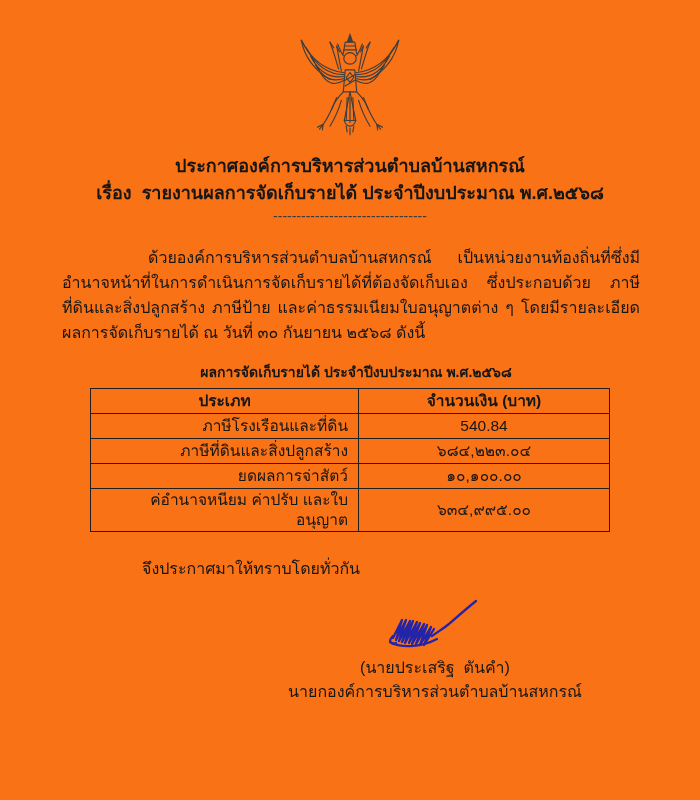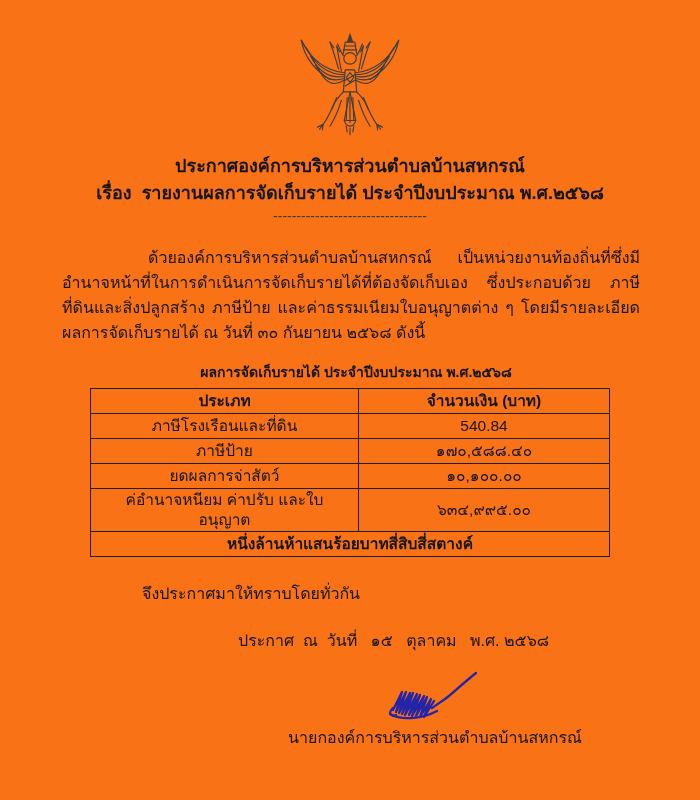--- a/index.html
+++ b/index.html
@@ -39,21 +39,21 @@
     border:1.6px solid #1f1f1f;
     font-size:15.5px;
     table-layout:fixed;
   }
   table.rev td{
     border:1px solid #1f1f1f;
     height:22px; padding:1px 10px;
     line-height:20px;
     overflow:hidden;
   }
-  td.col-cat{ width:247px; text-align:center; }
+  td.col-cat{ width:247px; text-align:right; }
   td.col-amt{ width:230px; text-align:center; }
   td.center{ text-align:center; }
   .closing{
     margin:26px 0 14px 142px; font-size:16px; line-height:22px;
   }
   .dateline{
     margin:25px 0 0 238px; font-size:16px; line-height:22px; white-space:pre;
   }
   .signblock{
     width:300px; margin:18px 0 0 285px; text-align:center;
@@ -123,45 +123,42 @@
     <tbody>
       <tr>
         <td class="col-cat center bold">ประเภท</td>
         <td class="col-amt bold">จำนวนเงิน (บาท)</td>
       </tr>
       <tr>
         <td class="col-cat">ภาษีโรงเรือนและที่ดิน</td>
         <td class="col-amt">540.84</td>
       </tr>
       <tr>
-        <td class="col-cat">ภาษีป้าย</td>
-        <td class="col-amt">๑๗๐,๕๘๘.๔๐</td>
+        <td class="col-cat">ภาษีที่ดินและสิ่งปลูกสร้าง</td>
+        <td class="col-amt">๖๘๔,๒๒๓.๐๔</td>
       </tr>
       <tr>
         <td class="col-cat">ยดผลการจ่าสัตว์</td>
         <td class="col-amt">๑๐,๑๐๐.๐๐</td>
       </tr>
       <tr>
         <td class="col-cat">ค่อำนาจหนียม ค่าปรับ และใบอนุญาต</td>
         <td class="col-amt">๖๓๔,๙๙๕.๐๐</td>
       </tr>
-      <tr>
-        <td class="center bold" colspan="2">หนึ่งล้านห้าแสนร้อยบาทสี่สิบสี่สตางค์</td>
-      </tr>
     </tbody>
   </table>
 
   <div class="closing">จึงประกาศมาให้ทราบโดยทั่วกัน</div>
-  <div class="dateline">ประกาศ  ณ  วันที่   ๑๕   ตุลาคม   พ.ศ. ๒๕๖๘</div>
 
   <div class="signblock">
     <svg class="sig-svg" width="100" height="55" viewBox="0 0 100 55" aria-hidden="true">
       <g fill="none" stroke-width="2.3" stroke-linecap="round" stroke-linejoin="round" stroke="#2424a8">
         <path d="M8,40 L17,22 L11,42 L21,22 L14,43 L25,23 L17,44 L28,23 L20,45 L32,24 L24,45 L35,25 L27,46 L39,26 L31,46 L42,27 L35,47 L46,29 L39,47 L49,31"></path>
         <path d="M5,44 C15,50 35,50 52,41"></path>
         <path d="M8,38 C3,43 5,47 11,45"></path>
         <path d="M47,38 C54,33 59,30 64,26 C72,19 81,11 91,3"></path>
       </g>
     </svg>
+    <div class="name">(นายประเสริฐ  ตันคำ)</div>
     <div class="pos">นายกองค์การบริหารส่วนตำบลบ้านสหกรณ์</div>
   </div>
 
 </div>
 
 </body></html>

